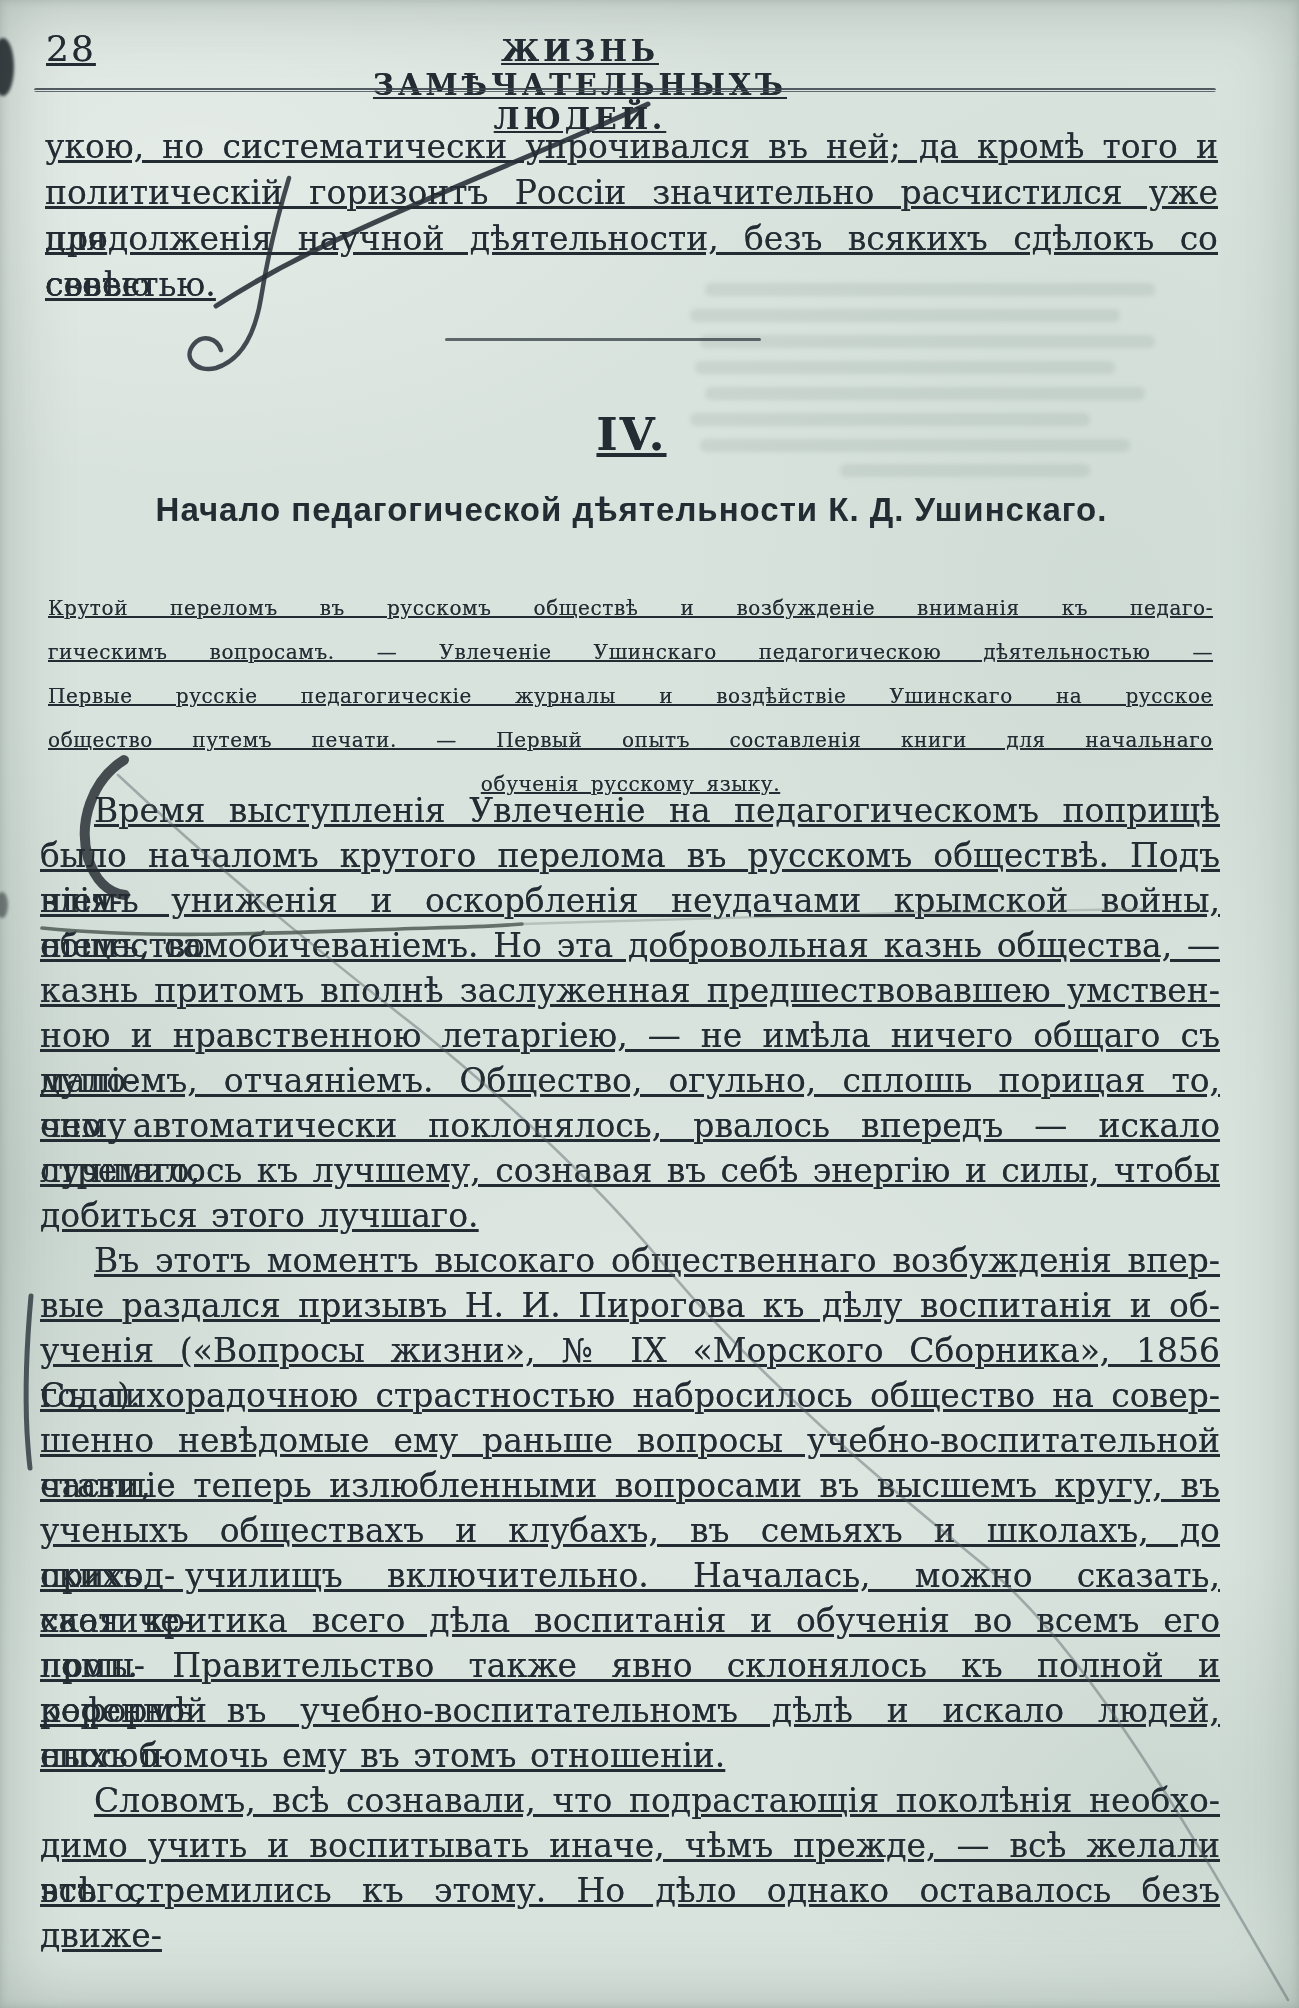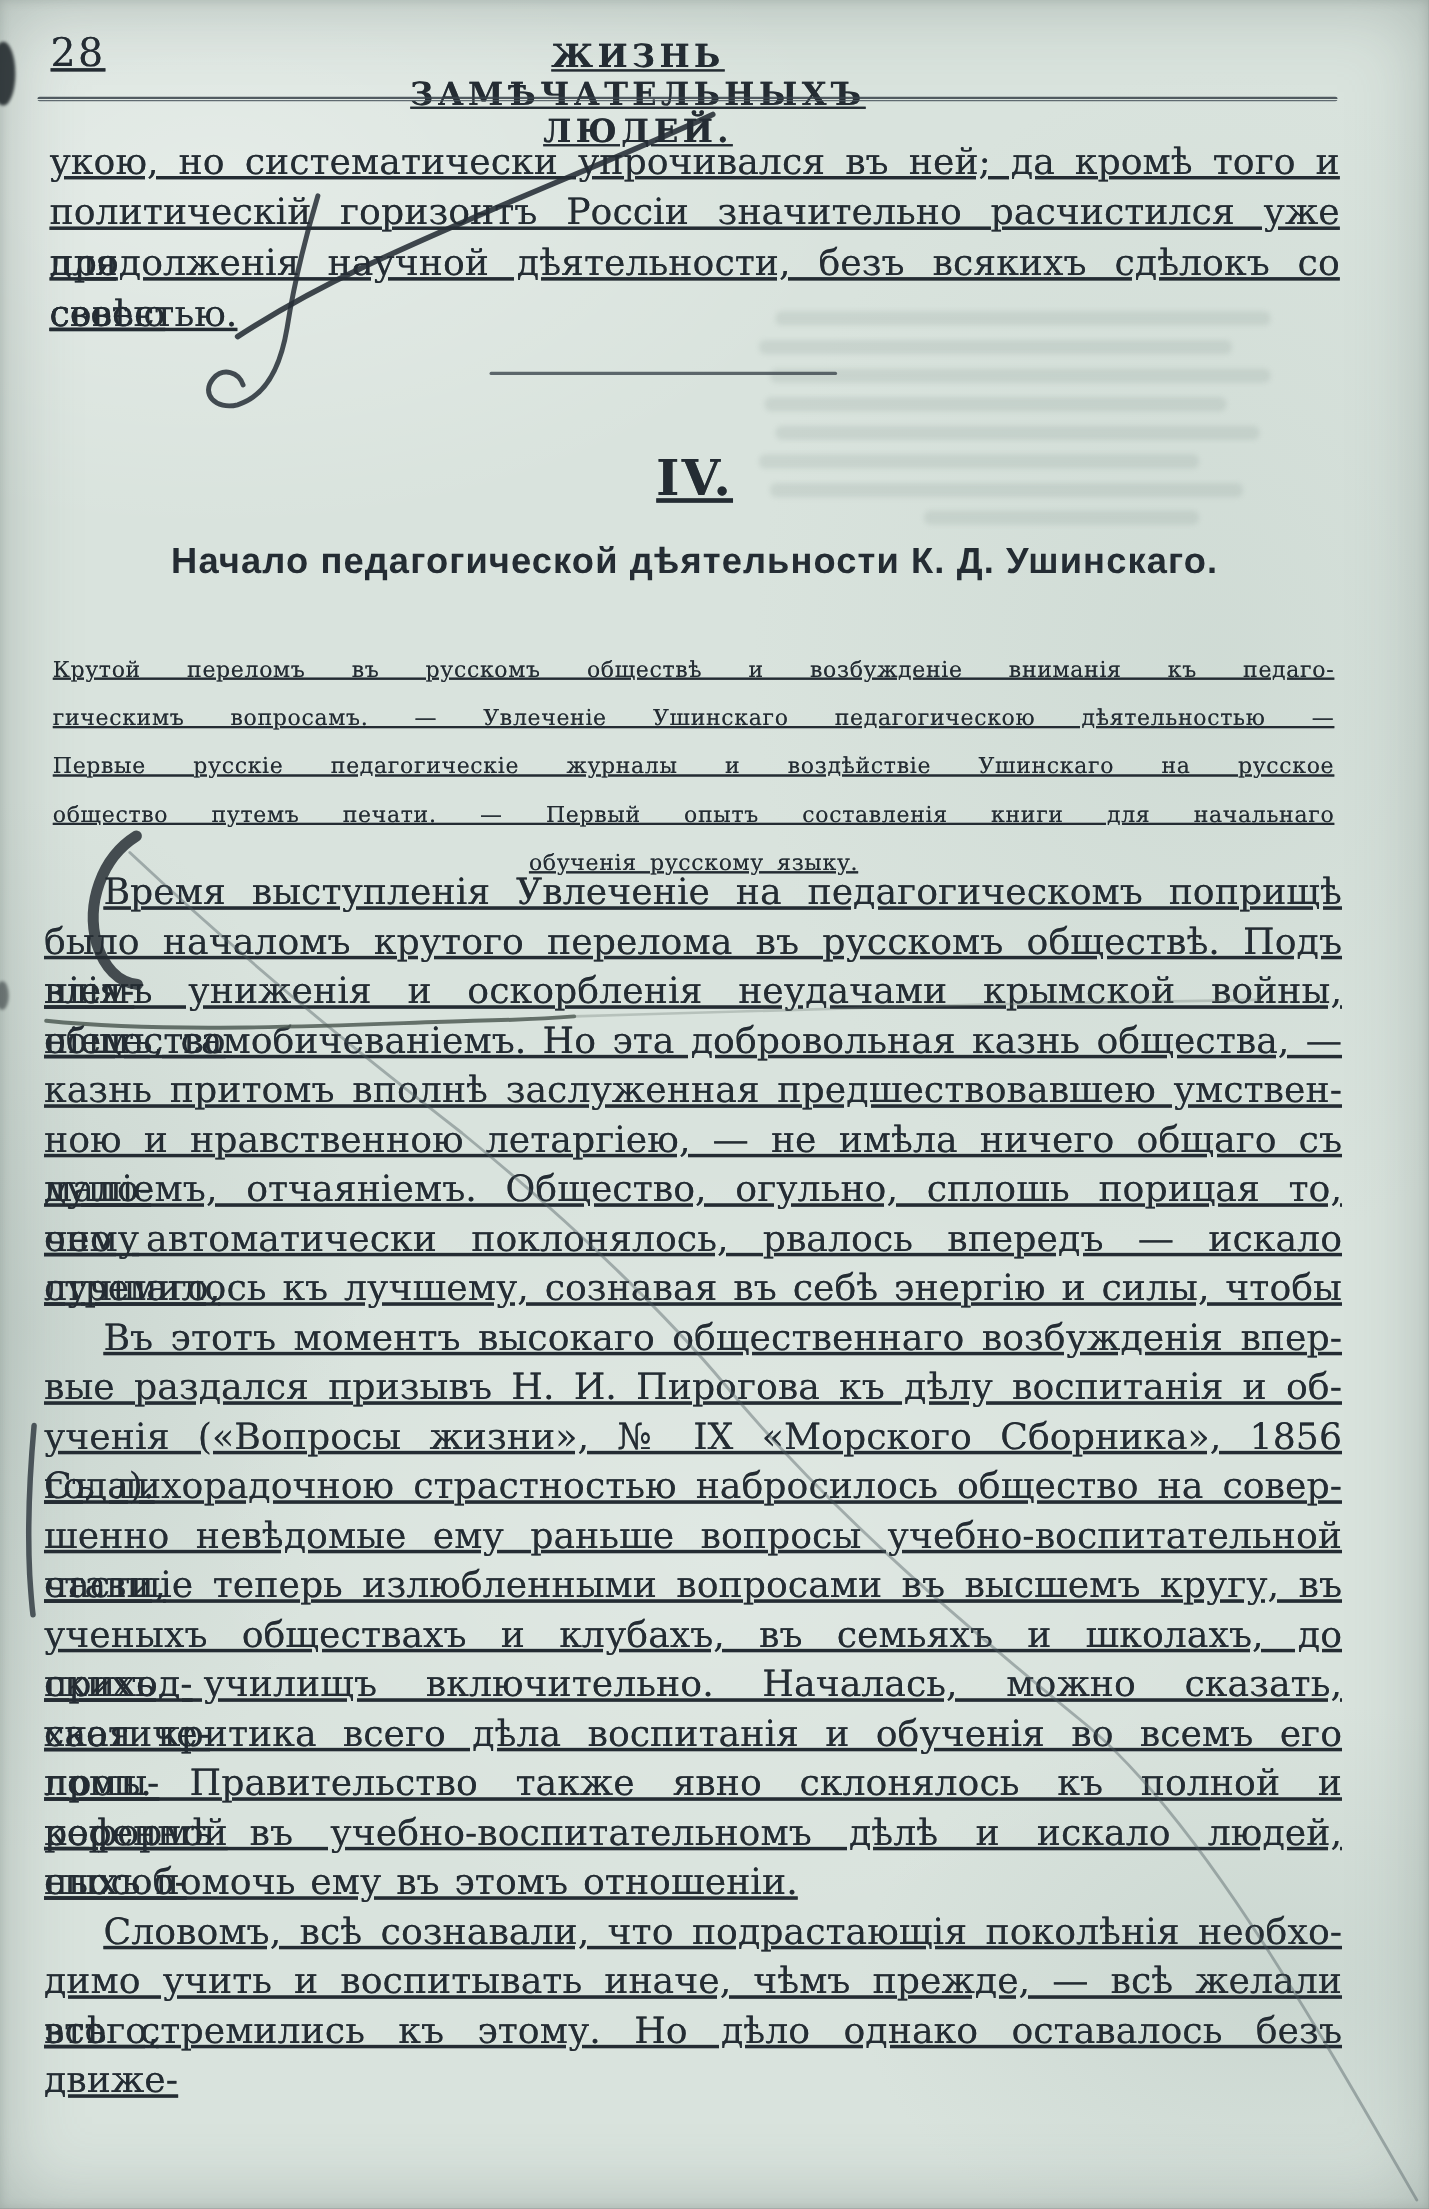--- a/index.html
+++ b/index.html
@@ -108,20 +108,21 @@
     <div class="para indent txt">
         <div class="tline">Время выступленія Увлеченіе на педагогическомъ поприщѣ</div>
         <div class="tline">было началомъ крутого перелома въ русскомъ обществѣ. Подъ влія-</div>
         <div class="tline">ніемъ униженія и оскорбленія неудачами крымской войны, общество</div>
         <div class="tline">ніемъ, самобичеваніемъ. Но эта добровольная казнь общества, —</div>
         <div class="tline">казнь притомъ вполнѣ заслуженная предшествовавшею умствен-</div>
         <div class="tline">ною и нравственною летаргіею, — не имѣла ничего общаго съ мало-</div>
         <div class="tline">душіемъ, отчаяніемъ. Общество, огульно, сплошь порицая то, чему</div>
         <div class="tline">оно автоматически поклонялось, рвалось впередъ — искало лучшаго,</div>
         <div class="tline">стремилось къ лучшему, сознавая въ себѣ энергію и силы, чтобы</div>
+        <div class="tline tlast">добиться этого лучшаго.</div>
       </div>
     <div class="para indent txt">
         <div class="tline">Въ этотъ моментъ высокаго общественнаго возбужденія впер-</div>
         <div class="tline">вые раздался призывъ Н. И. Пирогова къ дѣлу воспитанія и об-</div>
         <div class="tline">ученія («Вопросы жизни», № IX «Морского Сборника», 1856 года).</div>
         <div class="tline">Съ лихорадочною страстностью набросилось общество на совер-</div>
         <div class="tline">шенно невѣдомые ему раньше вопросы учебно-воспитательной части,</div>
         <div class="tline">ставшіе теперь излюбленными вопросами въ высшемъ кругу, въ</div>
         <div class="tline">ученыхъ обществахъ и клубахъ, въ семьяхъ и школахъ, до приход-</div>
         <div class="tline">скихъ училищъ включительно. Началась, можно сказать, хаотиче-</div>

